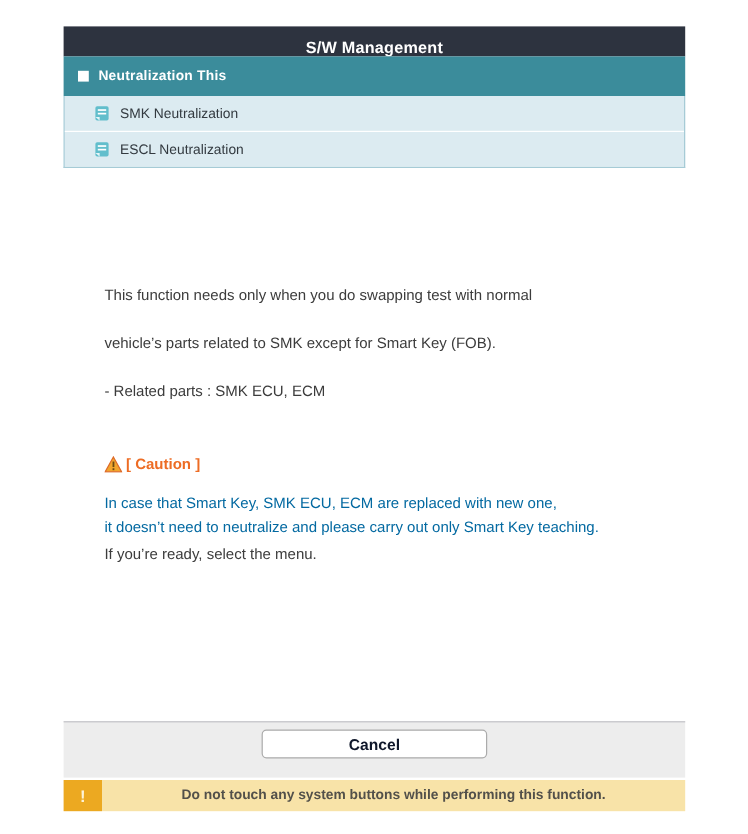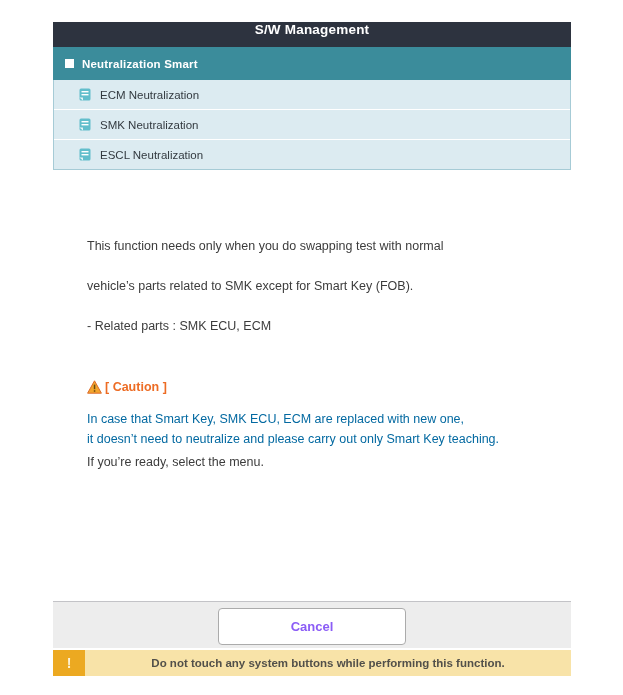--- a/index.html
+++ b/index.html
@@ -11,21 +11,21 @@
     overflow:hidden;
     -webkit-font-smoothing:antialiased;
   }
   .stage{position:relative;width:623px;height:695px;}
 
   
   .title-bar{
     position:absolute;left:53px;top:22px;width:518px;height:25px;
     background:#2d333f;color:#ffffff;
     font-size:13.5px;font-weight:bold;
-    display:flex;align-items:flex-start;justify-content:center;
+    display:flex;align-items:flex-end;justify-content:center;
     letter-spacing:.2px;
   }
 
   
   .section-bar{
     position:absolute;left:53px;top:47px;width:518px;height:33px;
     background:#3b8c9b;color:#ffffff;
     display:flex;align-items:center;
     padding-left:12px;box-sizing:border-box;gap:8px;
   }
@@ -72,24 +72,24 @@
   .ready{position:absolute;left:87px;top:455px;font-size:12.5px;color:#3c3c3c;}
 
   
   .footer{
     position:absolute;left:53px;top:601px;width:518px;height:47px;
     background:#ededed;border-top:1px solid #c3c3c7;
     box-sizing:border-box;
     display:flex;align-items:flex-start;justify-content:center;
   }
   .cancel-btn{
-    margin-top:6px;width:188px;height:37px;
+    margin-top:6px;width:188px;height:24px;
     background:#ffffff;border:1px solid #ababab;border-radius:4px;
     font-family:"Liberation Sans","DejaVu Sans",sans-serif;
-    font-size:13px;font-weight:bold;color:#8b5cf6;
+    font-size:13px;font-weight:bold;color:#0f172a;
     cursor:pointer;
   }
 
   
   .warning-bar{
     position:absolute;left:53px;top:650px;width:518px;height:26px;
     display:flex;align-items:stretch;
   }
   .warning-bar .excl{
     width:32px;background:#eca921;color:#fdf3d8;
@@ -106,33 +106,24 @@
 <body>
 
 <div class="stage">
 
   <div class="title-bar">
     <span>S/W Management</span>
   </div>
 
   <div class="section-bar">
     <span class="sq"></span>
-    <span class="lbl">Neutralization Smart</span>
+    <span class="lbl">Neutralization This</span>
   </div>
 
   <div class="menu">
-    <div class="menu-row">
-      <svg class="doc-icon" viewBox="0 0 13 13">
-        <rect x="1.5" y="0.5" width="11" height="12" rx="1.5" fill="#62becc"></rect>
-        <rect x="3.5" y="3" width="7" height="1.4" fill="#ffffff"></rect>
-        <rect x="3.5" y="6" width="7" height="1.4" fill="#ffffff"></rect>
-        <path d="M1.5 9.5 L5 9.5 L5 12.5 Z" fill="#ffffff" opacity="0.85"></path>
-      </svg>
-      <span class="mlabel">ECM Neutralization</span>
-    </div>
     <div class="menu-row">
       <svg class="doc-icon" viewBox="0 0 13 13">
         <rect x="1.5" y="0.5" width="11" height="12" rx="1.5" fill="#62becc"></rect>
         <rect x="3.5" y="3" width="7" height="1.4" fill="#ffffff"></rect>
         <rect x="3.5" y="6" width="7" height="1.4" fill="#ffffff"></rect>
         <path d="M1.5 9.5 L5 9.5 L5 12.5 Z" fill="#ffffff" opacity="0.85"></path>
       </svg>
       <span class="mlabel">SMK Neutralization</span>
     </div>
     <div class="menu-row">

